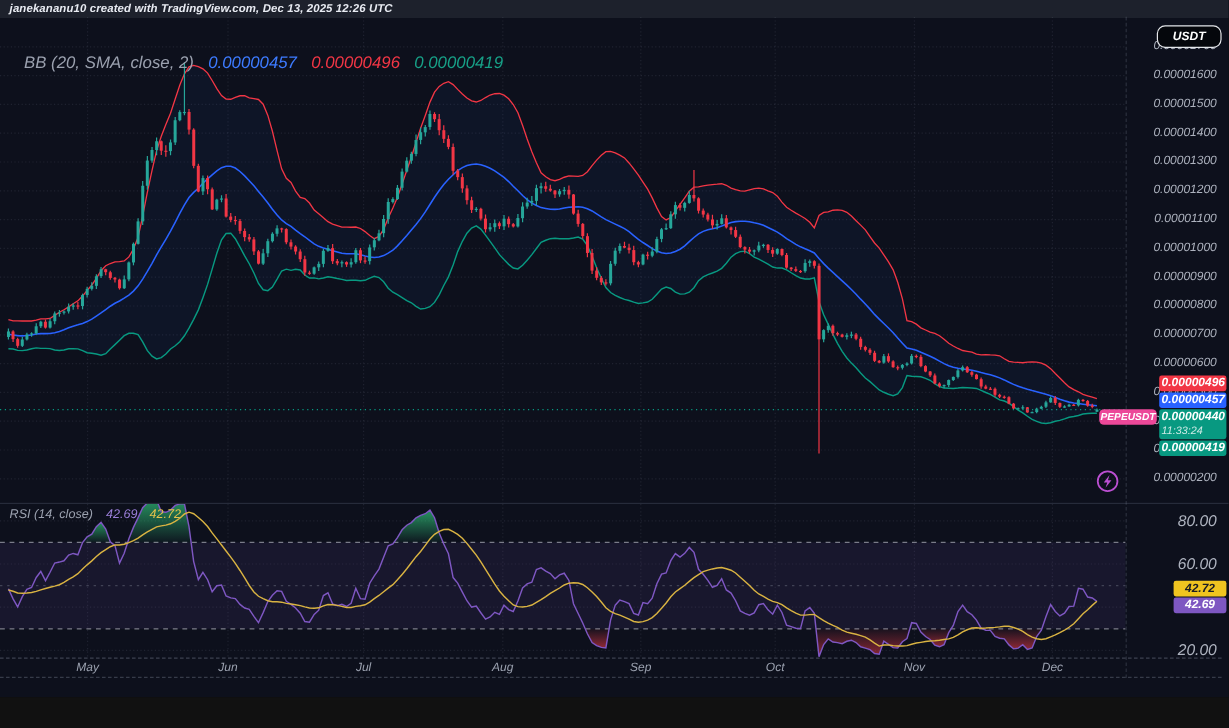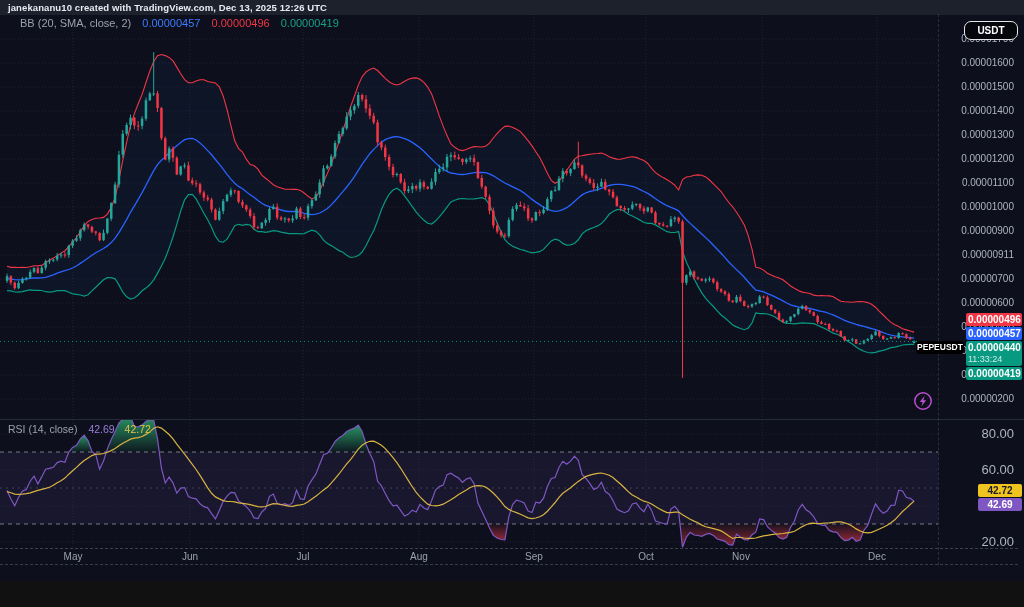--- a/index.html
+++ b/index.html
@@ -1,27 +1,27 @@
 <!DOCTYPE html>
 <html><head>
 <meta charset="utf-8">
 <style>
   html,body{margin:0;padding:0;background:#111;}
   .stage{position:relative;width:1024px;height:581px;background:#0d101c;overflow:hidden;
-         font-family:"Liberation Sans","DejaVu Sans",sans-serif;}
+         font-family:"Liberation Sans","DejaVu Sans",sans-serif;font-style:italic;}
   
   .topbar{position:absolute;left:0;top:0;width:1024px;height:15px;background:#1d212c;}
   .topbar span{position:absolute;left:8px;top:0;line-height:15px;font-size:9.5px;font-weight:700;color:#e8ebf2;letter-spacing:.1px;}
   
   .legend1{position:absolute;left:8px;top:17px;font-size:11px;color:#d4d8e1;white-space:nowrap;z-index:6;}
   .legend1 .sym{color:#d4d8e1;}
   .legend1 .k{color:#8b909c;margin-left:7px;}
   .legend1 .v{color:#26a69a;}
   .legend1 .chg{color:#26a69a;margin-left:7px;}
-  .legend2{position:absolute;left:8px;top:17px;font-size:11px;color:#9ba1af;white-space:nowrap;z-index:6;padding-left:12px;}
+  .legend2{position:absolute;left:8px;top:44px;font-size:14px;color:#9ba1af;white-space:nowrap;z-index:6;padding-left:12px;}
   .legend2 .mid{color:#3d7bff;margin-left:8px;}
   .legend2 .up{color:#f23645;margin-left:8px;}
   .legend2 .lo{color:#17a087;margin-left:8px;}
   .rsilegend{position:absolute;left:8px;top:423px;font-size:10.5px;color:#9ba1af;white-space:nowrap;z-index:6;}
   .rsilegend .rv{color:#9b7fd9;margin-left:8px;}
   .rsilegend .rm{color:#e3c24b;margin-left:7px;}
   
   #price-svg{position:absolute;left:0;top:14px;z-index:1;}
   #rsi-svg{position:absolute;left:0;top:420px;z-index:1;}
   .pane-sep{position:absolute;left:0;top:419px;width:1024px;height:1px;background:#262b3a;z-index:4;}
@@ -37,21 +37,21 @@
   
   .plabel{position:absolute;left:966px;width:56px;height:13px;line-height:13px;border-radius:2px;
           font-size:10px;font-weight:700;color:#fff;text-align:left;padding-left:0;z-index:5;}
   .plabel .in{padding-left:2px;}
   .lab-upper{top:313px;background:#f23645;}
   .lab-mid{top:327px;background:#2962ff;}
   .lab-price{top:341px;height:25px;background:#089981;}
   .lab-price .row1{display:block;line-height:13px;}
   .lab-price .row2{display:block;line-height:11px;font-size:9px;font-weight:400;color:rgba(255,255,255,.8);}
   .lab-lower{top:367px;background:#089981;}
-  .symtag{position:absolute;left:916px;top:341px;width:48px;height:13px;line-height:13px;background:#000000;
+  .symtag{position:absolute;left:916px;top:341px;width:48px;height:13px;line-height:13px;background:#ec4899;
           border-radius:4px;color:#fff;font-size:8.5px;font-weight:700;text-align:center;z-index:5;}
   .rlabel{position:absolute;left:978px;width:44px;height:13px;line-height:13px;border-radius:2px;
           font-size:10px;font-weight:700;text-align:center;z-index:5;}
   .lab-rsima{top:484px;background:#f0c420;color:#1a1c24;}
   .lab-rsi{top:498px;background:#7e57c2;color:#fff;}
   
   .usdt-btn{position:absolute;left:964px;top:21px;width:52px;height:17px;background:#05070c;
             border:1px solid #e4e6ea;border-radius:7px;color:#fff;font-size:10px;font-weight:700;
             text-align:center;line-height:17px;z-index:7;cursor:pointer;}
   
@@ -634,38 +634,38 @@
   <div id="scales">
       <div class="tick" style="top:33px;">0.00001700</div>
       <div class="tick" style="top:57px;">0.00001600</div>
       <div class="tick" style="top:81px;">0.00001500</div>
       <div class="tick" style="top:105px;">0.00001400</div>
       <div class="tick" style="top:129px;">0.00001300</div>
       <div class="tick" style="top:153px;">0.00001200</div>
       <div class="tick" style="top:177px;">0.00001100</div>
       <div class="tick" style="top:201px;">0.00001000</div>
       <div class="tick" style="top:225px;">0.00000900</div>
-      <div class="tick" style="top:249px;">0.00000911</div>
+      <div class="tick" style="top:249px;">0.00000800</div>
       <div class="tick" style="top:273px;text-align:right;">0.00000700</div>
       <div class="tick" style="top:297px;">0.00000600</div>
       <div class="tick" style="top:321px;">0.00000500</div>
       <div class="tick" style="top:345px;">0.00000400</div>
       <div class="tick" style="top:369px;">0.00000300</div>
       <div class="tick" style="top:393px;">0.00000200</div>
       <div class="rtick" style="top:428px;">80.00</div>
       <div class="rtick" style="top:464px;">60.00</div>
       <div class="rtick" style="top:500px;">40.00</div>
       <div class="rtick" style="top:536px;">20.00</div>
       <div class="month" style="left:51px;">May</div>
       <div class="month" style="left:168px;">Jun</div>
       <div class="month" style="left:281px;">Jul</div>
       <div class="month" style="left:397px;">Aug</div>
       <div class="month" style="left:512px;">Sep</div>
       <div class="month" style="left:624px;">Oct</div>
-      <div class="month" style="left:719px;">Nov</div>
+      <div class="month" style="left:740px;">Nov</div>
       <div class="month" style="left:855px;">Dec</div>
     </div>
 
   <div class="plabel lab-upper"><span class="in">0.00000496</span></div>
   <div class="plabel lab-mid"><span class="in">0.00000457</span></div>
   <div class="plabel lab-price">
     <span class="row1 in">0.00000440</span>
     <span class="row2 in">11:33:24</span>
   </div>
   <div class="plabel lab-lower"><span class="in">0.00000419</span></div>

